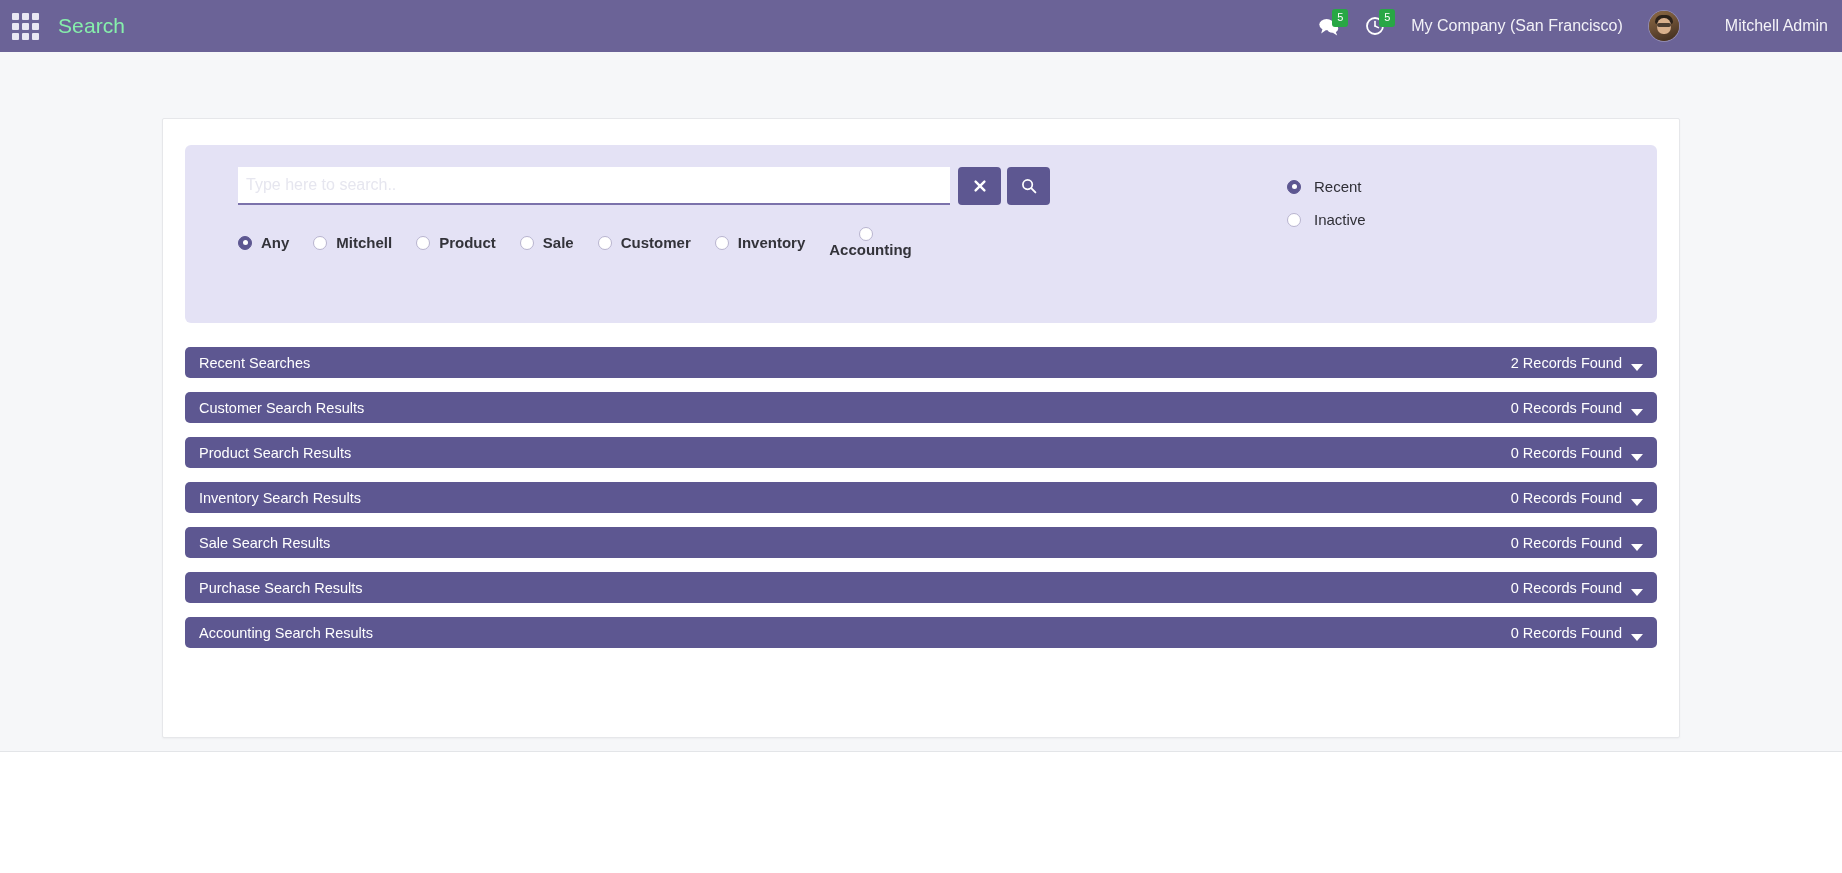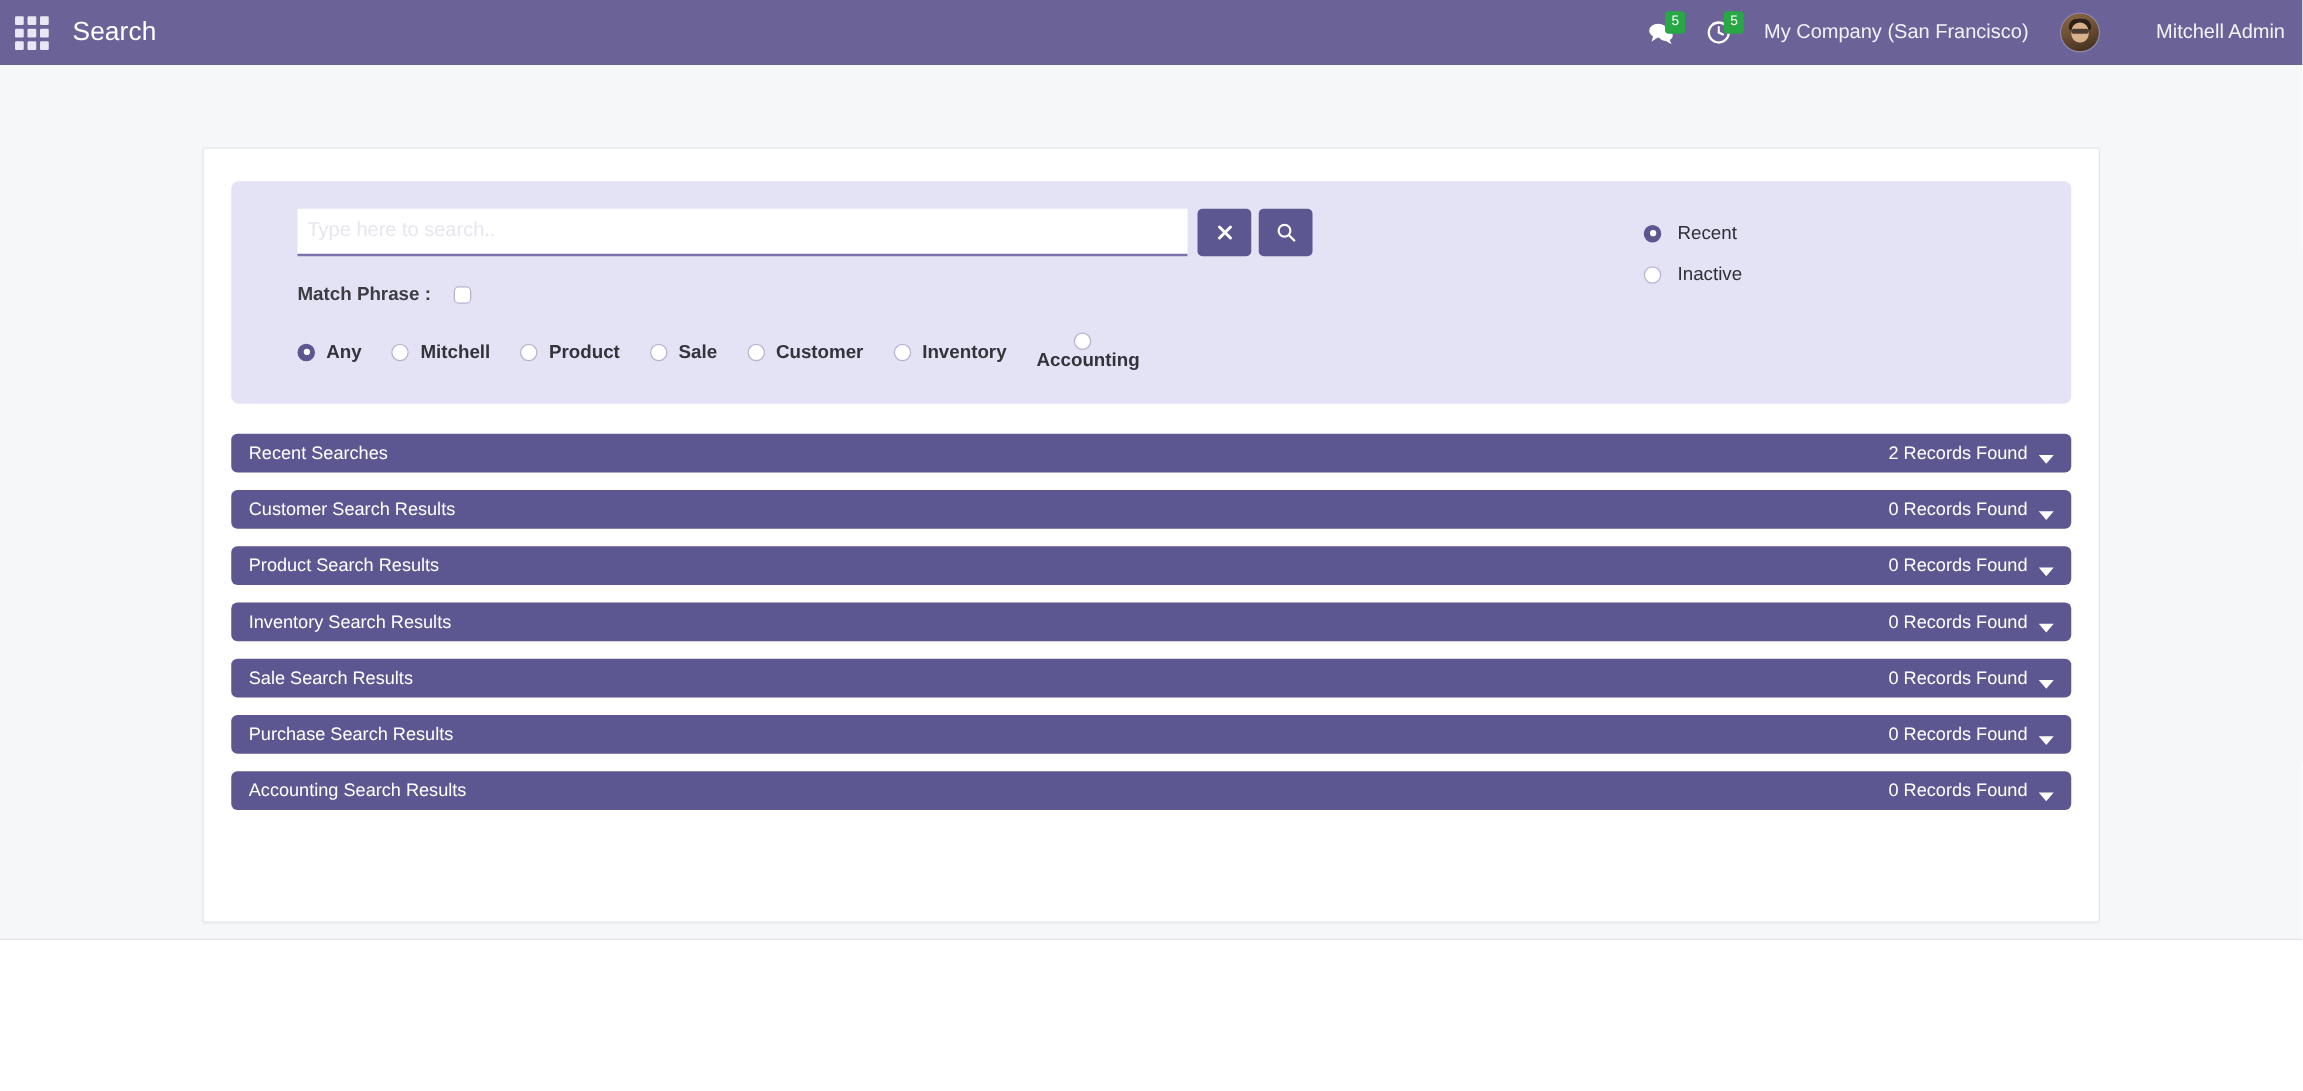--- a/index.html
+++ b/index.html
@@ -40,21 +40,21 @@
   .apps-grid i {
     display: block;
     width: 7px; height: 7px;
     background: #e9e7f3;
     border-radius: 1px;
   }
   .nav-title {
     font-size: 21px;
     margin-left: 18px;
     letter-spacing: .1px;
-    color: #ffffff;
+    color: #86efac;
     font-weight: 400;
     white-space: nowrap;
   }
   .nav-spacer { flex: 1 1 auto; }
 
   .nav-icon-wrap {
     position: relative;
     display: flex;
     align-items: center;
     margin-right: 26px;
@@ -132,21 +132,20 @@
   }
 
   
   .search-panel {
     margin: 26px 22px 0 22px;
     background: #e4e2f5;
     border-radius: 6px;
     height: 178px;
     display: flex;
     padding: 22px 26px 0 26px;
-    gap: 28px;
   }
   .panel-left { width: 930px; flex: 0 0 auto; padding-left: 27px; }
   .panel-right { flex: 1 1 auto; padding-left: 146px; padding-top: 3px; }
 
   .search-row {
     display: flex;
     align-items: stretch;
     height: 38px;
   }
   .search-input {
@@ -357,24 +356,20 @@
           <button class="btn">
             <span>
               <svg width="16" height="16" viewBox="0 0 16 16" aria-hidden="true">
                 <circle cx="6.6" cy="6.6" r="4.7" fill="none" stroke="#ffffff" stroke-width="1.7"></circle>
                 <line x1="10.2" y1="10.2" x2="14.4" y2="14.4" stroke="#ffffff" stroke-width="1.9" stroke-linecap="round"></line>
               </svg>
             </span>
           </button>
         </div>
 
-        <div class="match-row">
-          <span class="match-label">Match Phrase :</span>
-          <span class="match-box"></span>
-        </div>
 
         <div class="type-row">
           <label class="radio-item">
             <span class="radio checked"></span>
             <span class="radio-label">Any</span>
           </label>
           <label class="radio-item">
             <span class="radio"></span>
             <span class="radio-label">Mitchell</span>
           </label>

